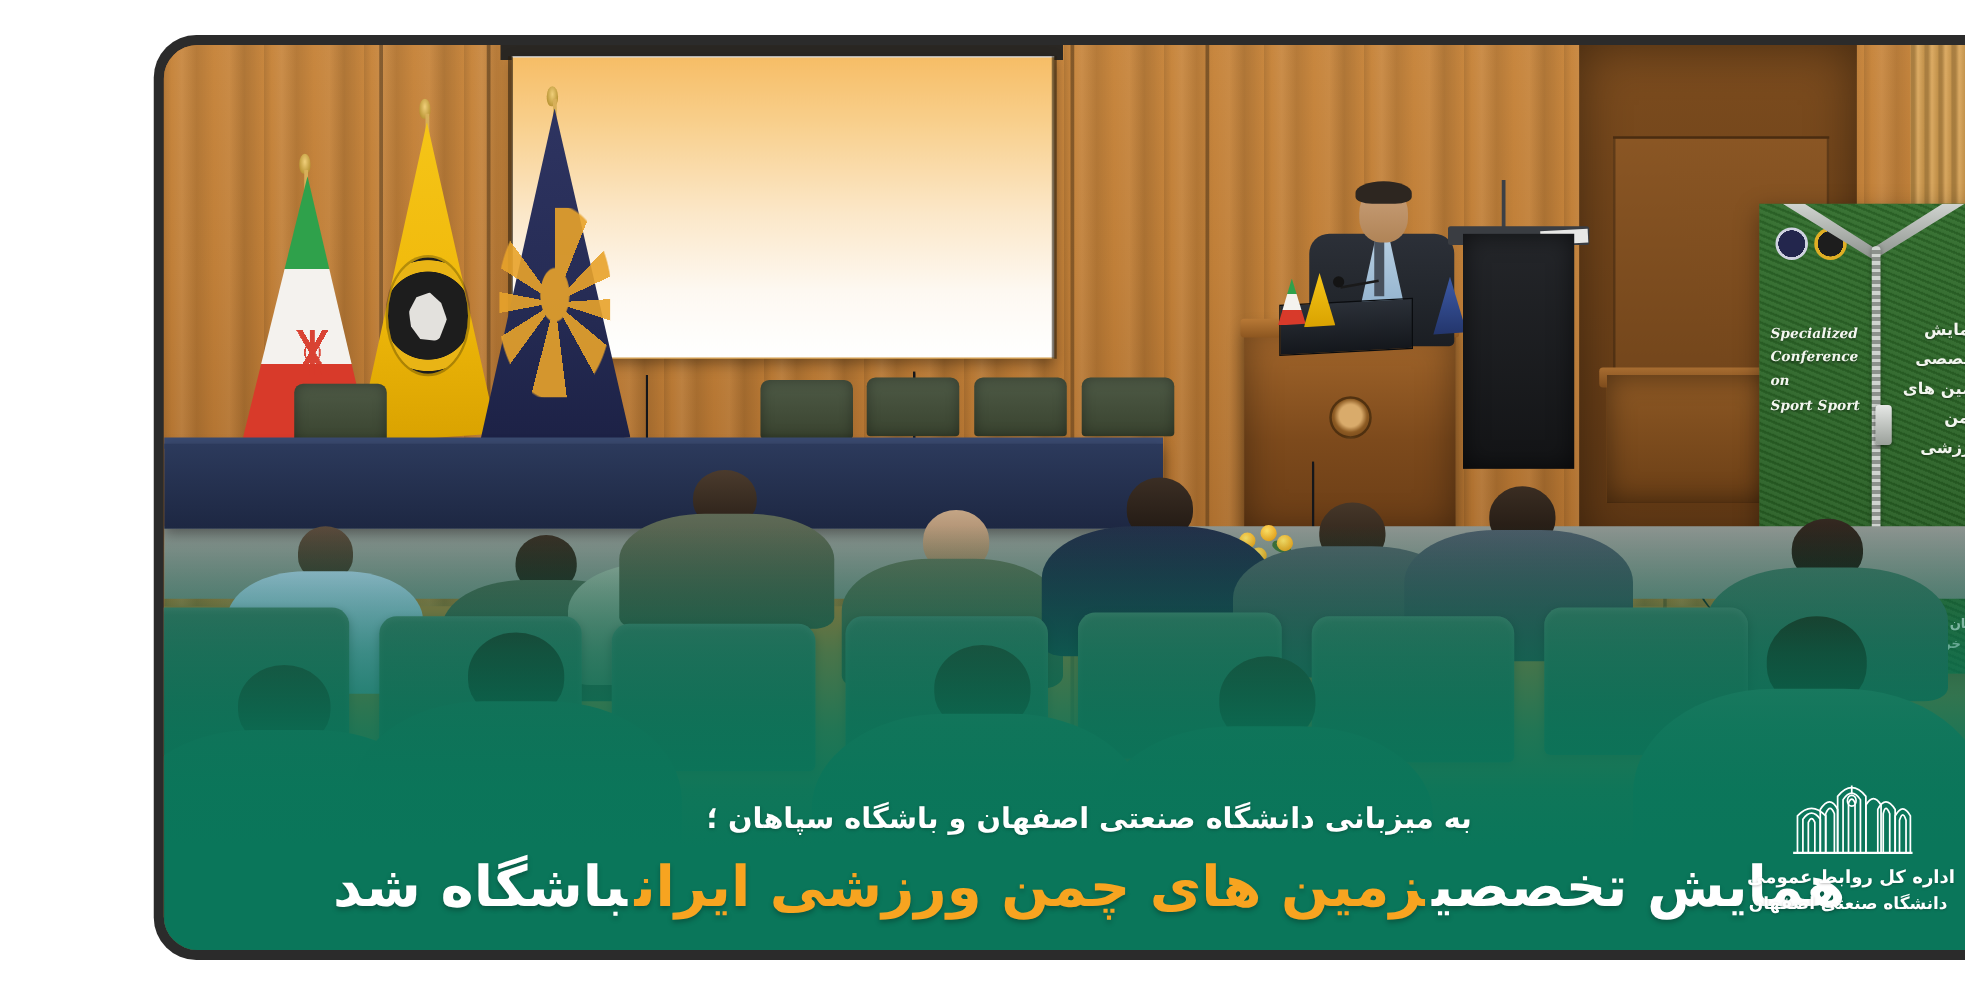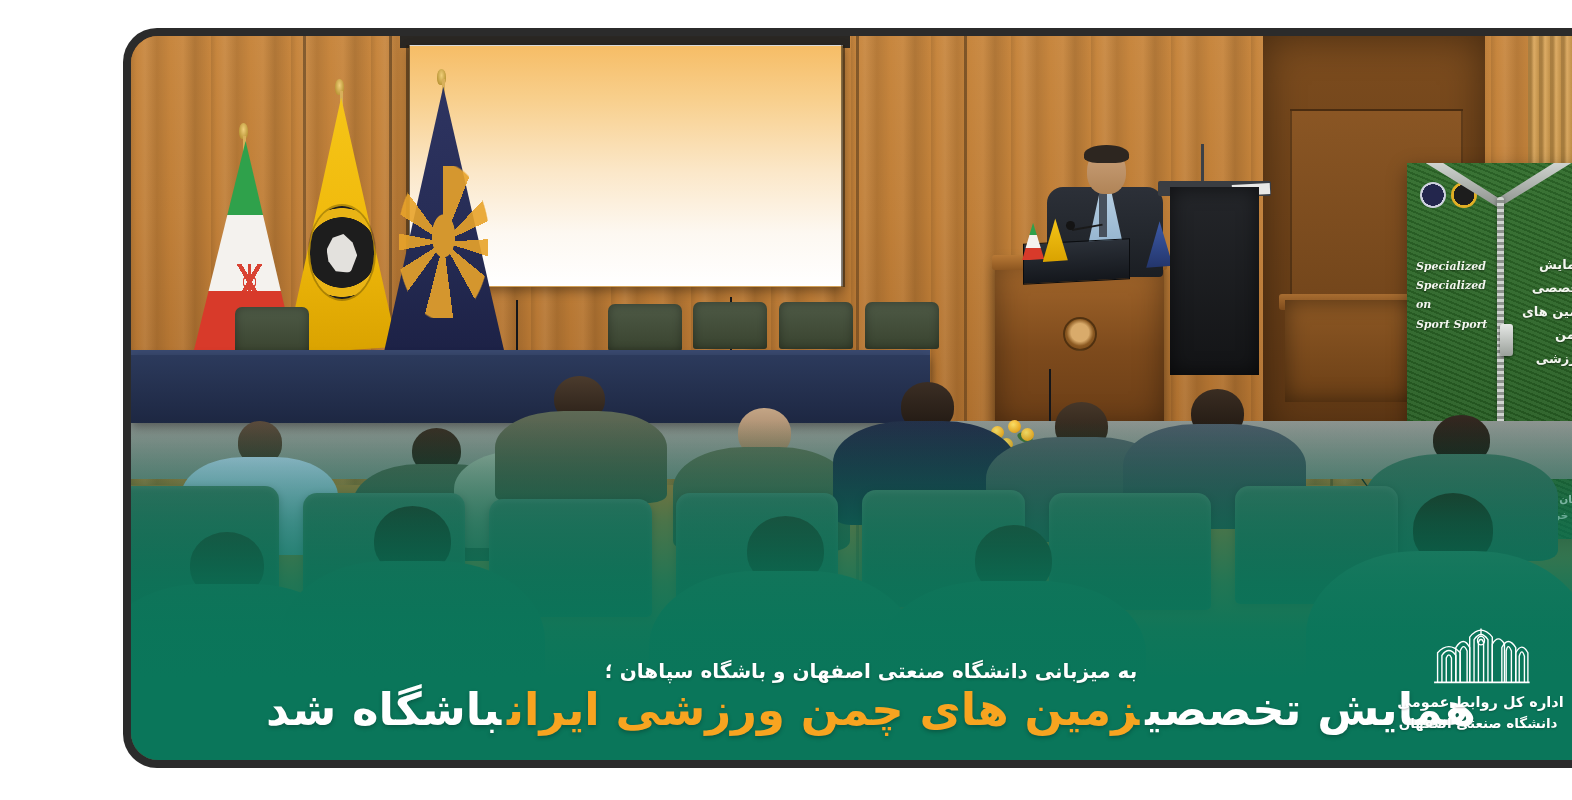--- a/index.html
+++ b/index.html
@@ -374,22 +374,22 @@
     color:#eef3e8; font-size:10.5px; font-weight:700; text-align:right; line-height:1.6;
   }
 
   
   .caption{
     position:absolute; left:0; right:0; bottom:3.0%;
     text-align:center; direction:rtl; padding:0 5%;
     z-index:6;
   }
   .kicker{
-    color:#ffffff; font-size:20px; font-weight:700;
-    letter-spacing:0; line-height:1.2; 
+    color:#ffffff; font-size:23px; font-weight:700;
+    letter-spacing:0; line-height:1.2; margin-bottom:14px;
     text-shadow:0 1px 3px rgba(0,0,0,.28);
     white-space:nowrap;
   }
   .headline{
     font-size:45px; font-weight:700; line-height:1.22;
     color:#ffffff; white-space:nowrap;
     text-shadow:0 2px 4px rgba(0,0,0,.25);
   }
   .headline .hl{ color:#f7a420; }
   .headline span{ margin:0 3px; }
@@ -481,21 +481,21 @@
 
         <div class="rollup">
           <div class="rollup-logo l1"></div>
           <div class="rollup-logo l2"></div>
           <div class="rollup-zip-v"></div>
           <div class="rollup-zip">
             <div class="zip-pull"></div>
           </div>
           <div class="rollup-en">
             <div>Specialized</div>
-            <div>Specialized on</div>
+            <div>Conference on</div>
             <div>Sport Sport</div>
           </div>
           <div class="rollup-fa">
             <div>همایش تخصصی</div>
             <div>زمین های چمن ورزشی</div>
           </div>
           <div class="rollup-date-en">15-1</div>
           <div class="rollup-date-fa">
             <div>زمان</div>
             <div>۲۶ خردادماه ۱۴۰۱</div>

